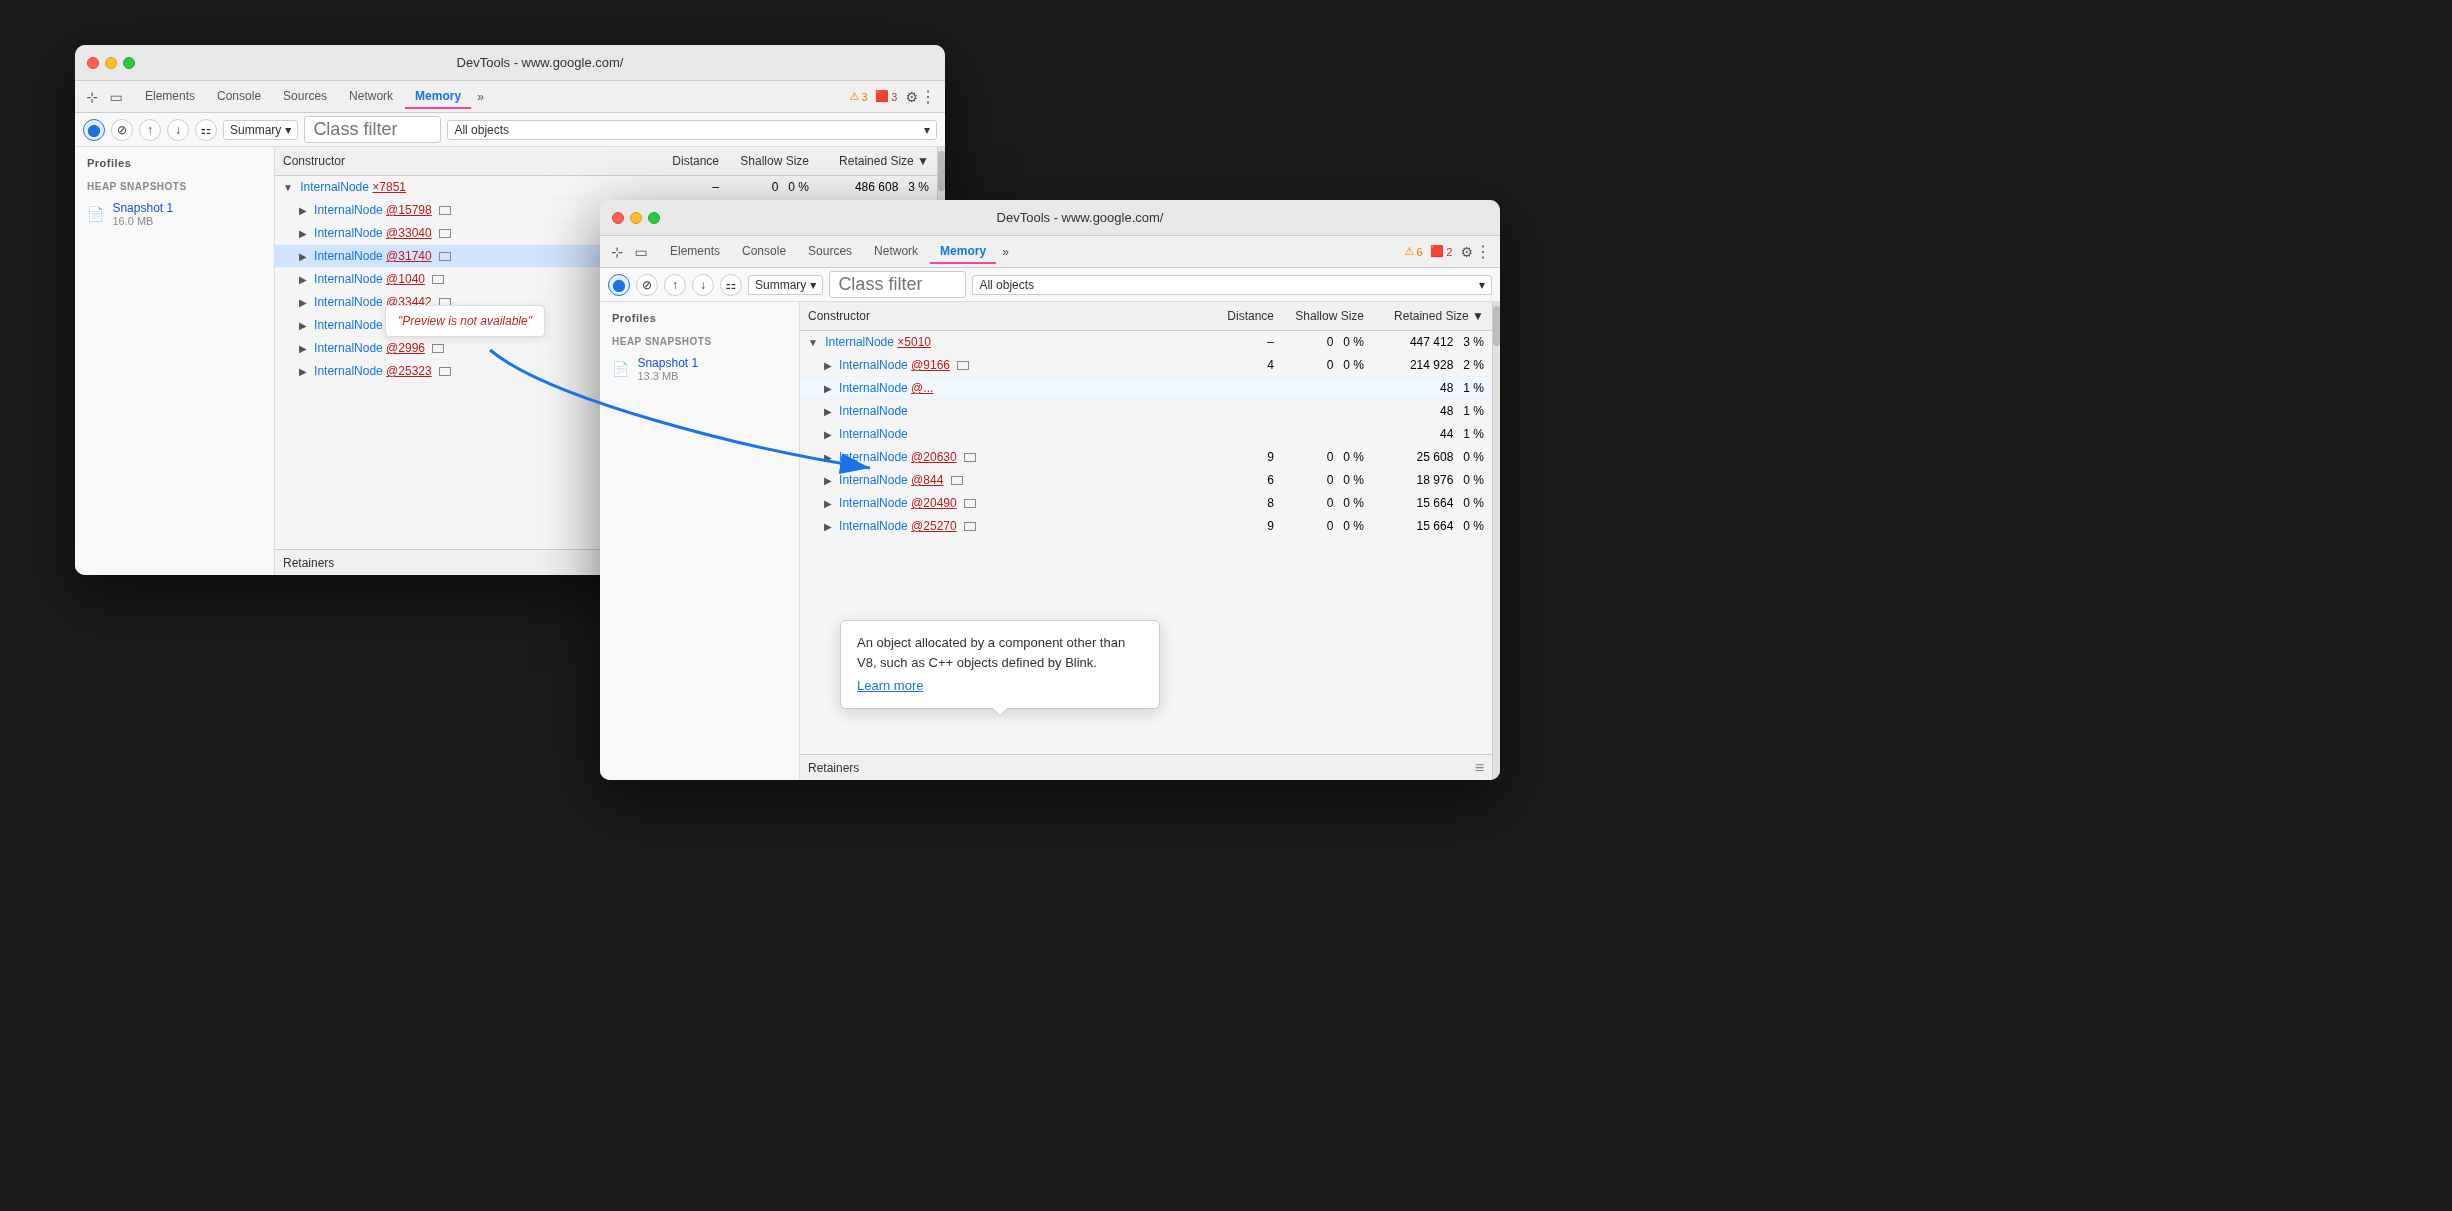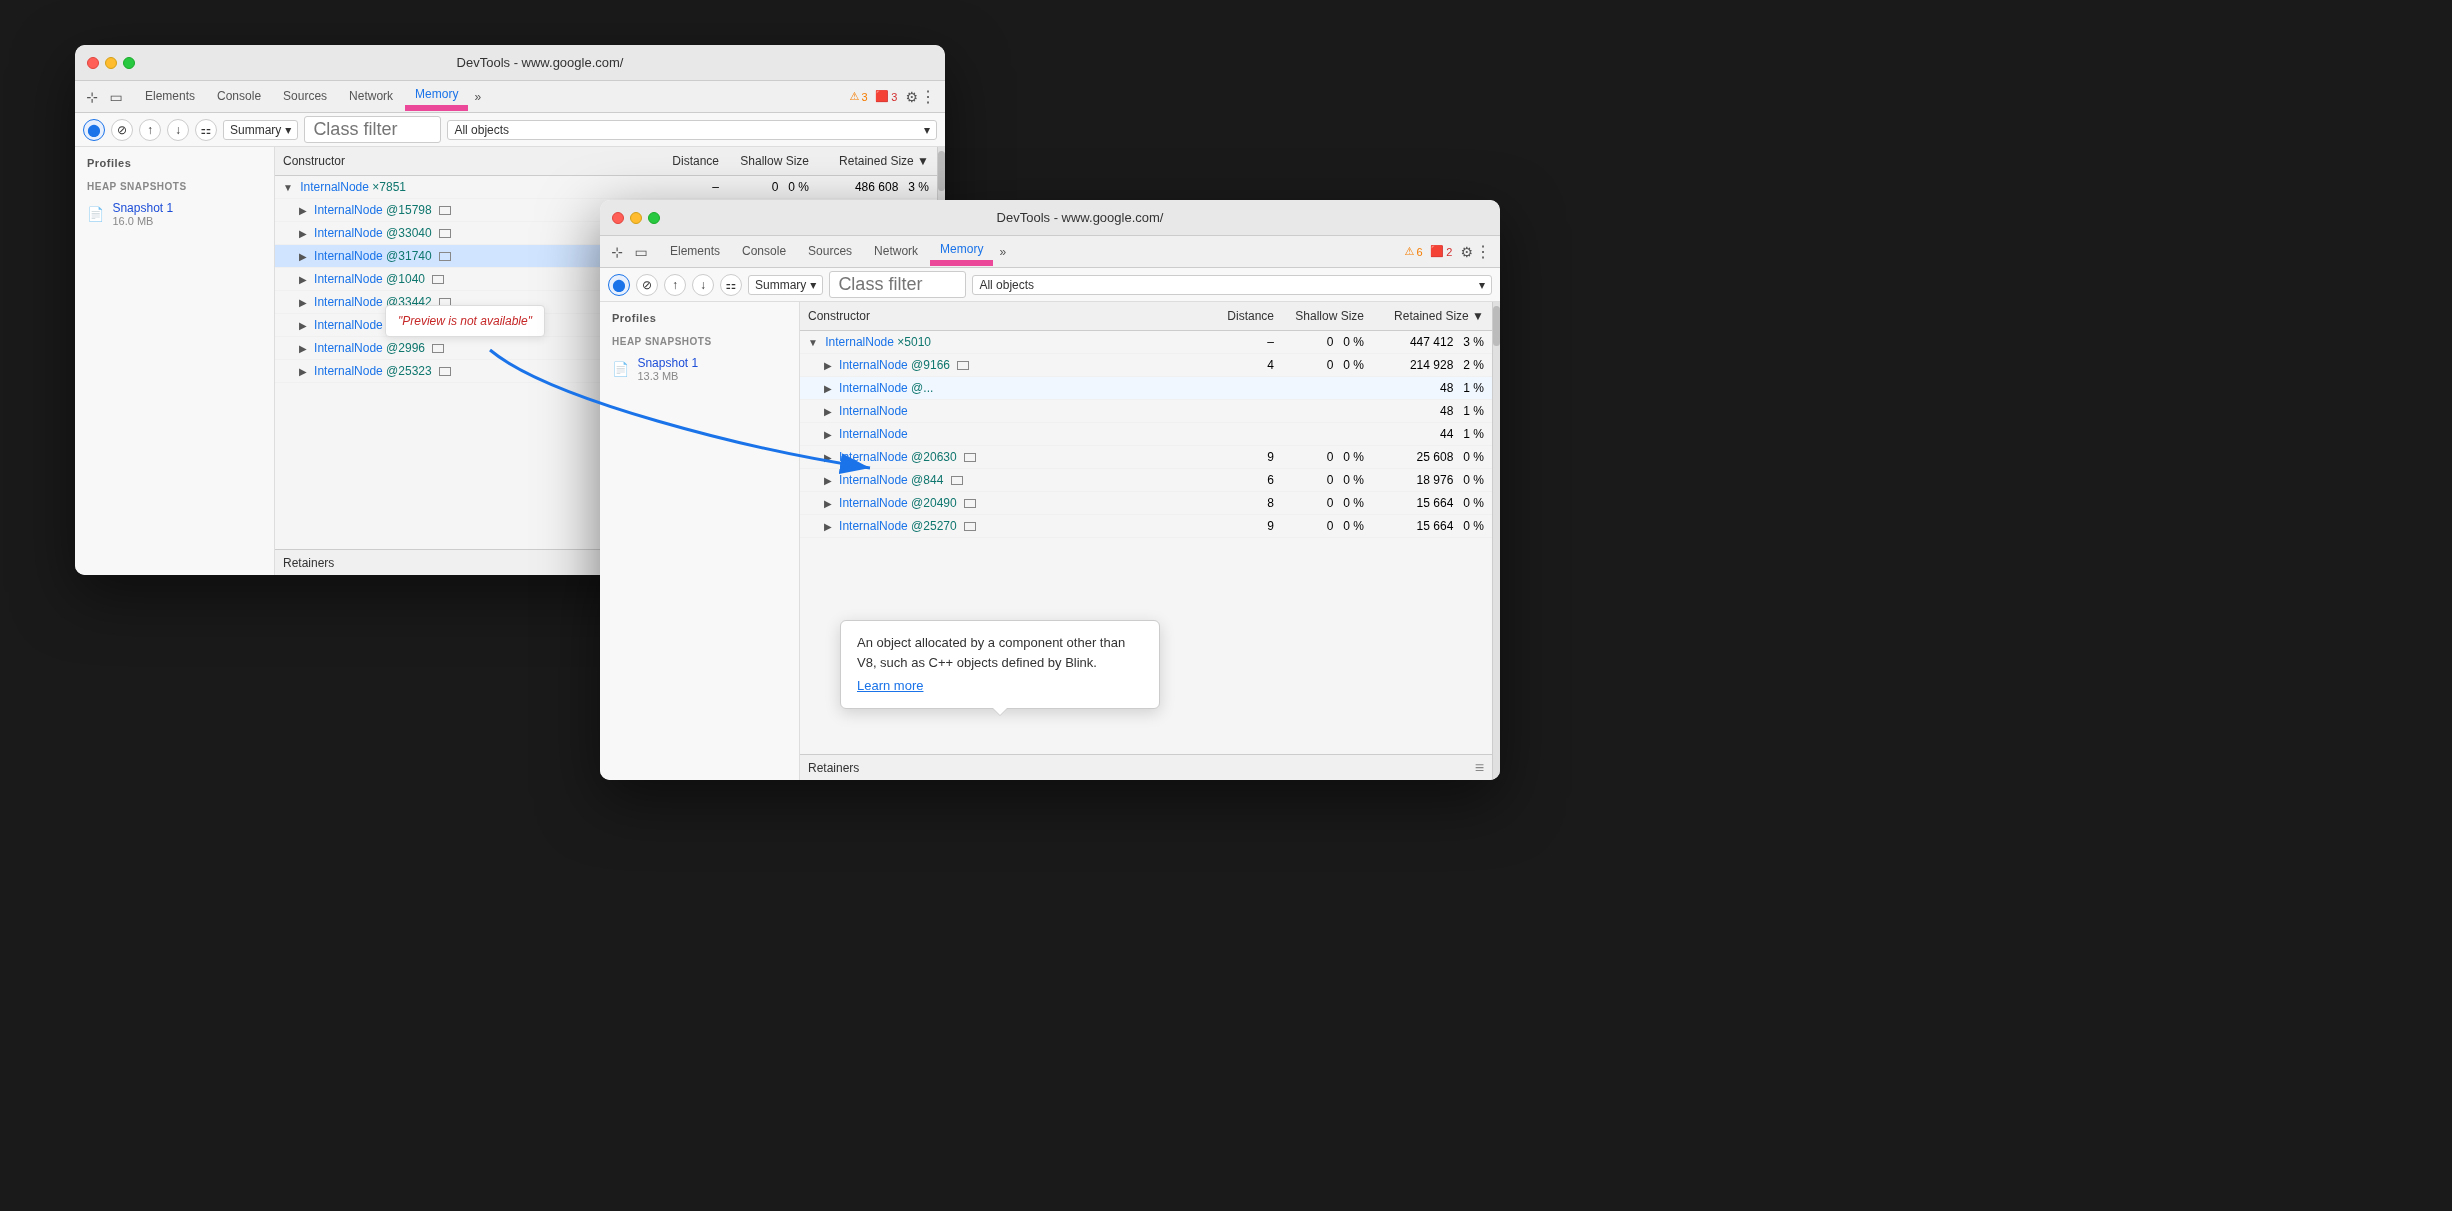--- a/index.html
+++ b/index.html
@@ -73,21 +73,22 @@
     .devtools-tab {
       padding: 4px 10px;
       font-size: 12px;
       color: #555;
       cursor: pointer;
       border-bottom: 2px solid transparent;
     }
 
     .devtools-tab.active {
       color: #1a73e8;
-      border-bottom: 6px solid #ec4899;
+      border-bottom: 2px solid #ec4899;
+      font-weight: bold;
     }
 
     .devtools-icons {
       display: flex;
       gap: 6px;
       margin-right: 8px;
     }
 
     .icon-btn {
       width: 18px;
@@ -301,21 +302,22 @@
     .td.right {
       text-align: right;
     }
 
     .constructor-name {
       color: #1a73e8;
       font-weight: 500;
     }
 
     .node-ref {
-      color: #0f766e;
+      color: #b91c1c;
+      text-decoration: underline;
     }
 
     .expand-arrow {
       display: inline-block;
       margin-right: 4px;
       color: #555;
       font-size: 10px;
     }
 
     .window-icon {

